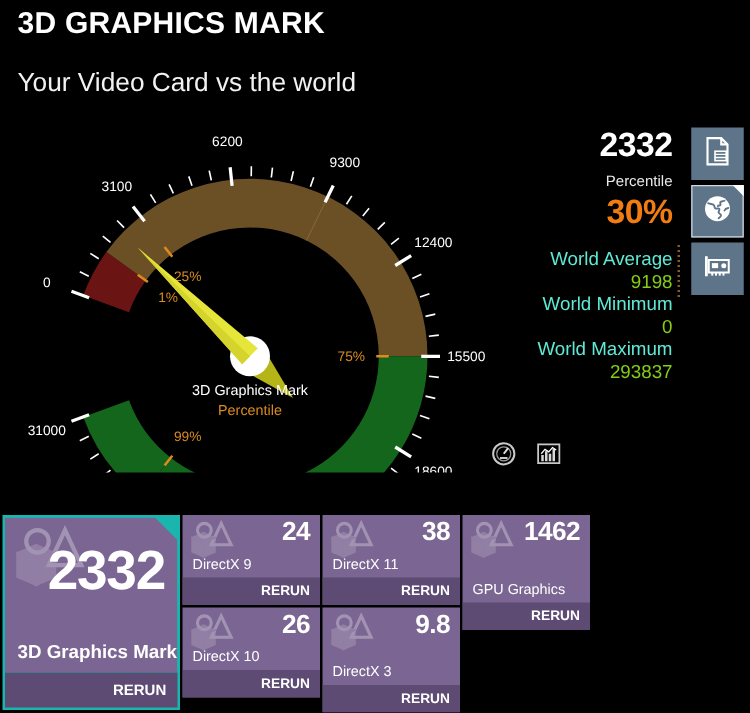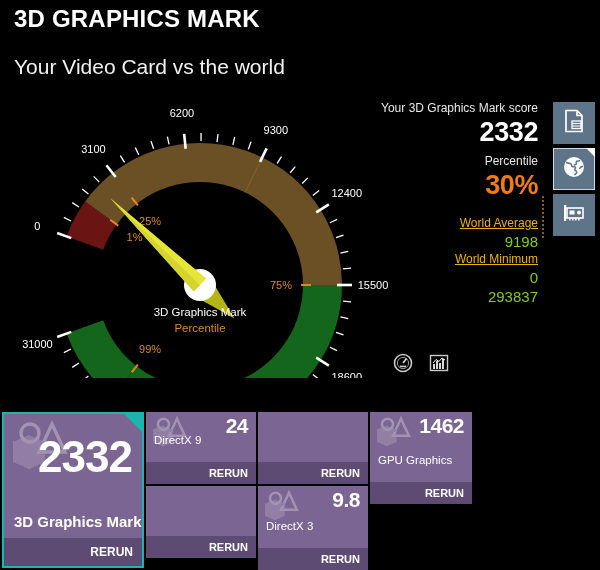--- a/index.html
+++ b/index.html
@@ -34,21 +34,21 @@
   .gauge-tools { position: absolute; left: 392px; top: 352px; display: flex; gap: 14px; }
   .tool-icon { width: 22px; height: 22px; cursor: pointer; }
 
   
   .info { position: absolute; right: 62px; top: 100px; width: 170px; text-align: right; }
   .info-lbl { color: #e8e8e8; font-size: 12px; line-height: 16px; }
   .info-big { color: #ffffff; font-size: 27px; font-weight: bold; line-height: 32px; letter-spacing: -0.4px; }
   .info-pct-lbl { color: #e8e8e8; font-size: 12px; line-height: 16px; margin-top: 5px; }
   .info-pct { color: #f07c12; font-size: 27px; font-weight: bold; line-height: 32px; letter-spacing: -0.4px; text-align: right; }
   .info-gap { height: 14px; }
-  .info-sub-lbl { color: #eab308; font-size: 12px; line-height: 17px; text-decoration: underline; }
+  .info-sub-lbl { color: #5eead4; font-size: 15px; line-height: 17px; }
   .info-sub-val { color: #84cc16; font-size: 15px; line-height: 19px; }
 
   .dotted-div {
     position: absolute; right: 56px; top: 196px;
     width: 2px; height: 44px;
     background-image: linear-gradient(to bottom, #8a5a1e 0 2px, transparent 2px 4px);
     background-size: 2px 4px;
   }
 
   
@@ -90,21 +90,21 @@
     display: flex; align-items: center; justify-content: flex-end; padding-right: 9px;
   }
 
   .sub-tile { position: absolute; background: #7b6592; cursor: pointer; overflow: hidden; padding-left: 24px; }
   .sub-tile .st-body { position: absolute; left: 0; top: 0; right: 0; bottom: 22px; }
   .sub-tile .st-val {
     position: absolute; right: 8px; top: 2px;
     font-size: 21px; font-weight: bold; color: #ffffff; letter-spacing: -0.5px;
   }
   .sub-tile .st-name {
-    position: absolute; left: 8px; bottom: 16px;
+    position: absolute; left: 8px; bottom: 4px;
     font-size: 11.5px; color: #ffffff;
   }
   .sub-tile .st-footer {
     position: absolute; left: 0; right: 0; bottom: 0; height: 22px;
     background: #5d4b73; color: #ffffff; font-size: 11px; font-weight: bold;
     display: flex; align-items: center; justify-content: flex-end; padding-right: 8px;
   }
   .wm { position: absolute; left: 4px; top: 3px; opacity: 0.30; }
   .wm-main { position: absolute; left: 4px; top: 4px; opacity: 0.30; }
 </style>
@@ -229,29 +229,29 @@
         <rect x="5" y="12" width="2" height="5" fill="#d8d8d8"></rect>
         <rect x="8" y="9" width="2" height="8" fill="#d8d8d8"></rect>
         <rect x="11" y="11" width="2" height="6" fill="#d8d8d8"></rect>
         <rect x="14" y="7" width="2" height="10" fill="#d8d8d8"></rect>
         <polyline points="5,11 8,7.5 11,9.5 14,6 17,8" fill="none" stroke="#ffffff" stroke-width="1"></polyline>
       </svg>
     </span>
   </div>
 
   <div class="info">
-    <div class="info-lbl">Your 3D Graphics Mark score</div>
     <div class="info-big">2332</div>
     <div class="info-pct-lbl">Percentile</div>
     <div class="info-pct">30%</div>
     <div class="info-gap"></div>
     <div class="info-sub-lbl">World Average</div>
     <div class="info-sub-val">9198</div>
     <div class="info-sub-lbl">World Minimum</div>
     <div class="info-sub-val">0</div>
+    <div class="info-sub-lbl">World Maximum</div>
     <div class="info-sub-val">293837</div>
   </div>
   <div class="dotted-div"></div>
 
   <div class="side-btns">
     <div class="side-btn">
       <span>
         <svg width="26" height="26" viewBox="0 0 26 26">
           <path d="M5 2.5 h11 l5 5 v16 h-16 z" fill="none" stroke="#ffffff" stroke-width="1.7"></path>
           <path d="M16 2.5 v5 h5" fill="none" stroke="#ffffff" stroke-width="1.7"></path>
@@ -314,40 +314,64 @@
             <path d="M5 24 L21 31 L37 24 M21 31 L21 51" fill="none" stroke="#c9b7d8" stroke-width="2.6"></path>
           </svg>
         </span>
         <div class="st-val">24</div>
         <div class="st-name">DirectX 9</div>
       </div>
       <div class="st-footer">RERUN</div>
     </div>
 
     <div class="sub-tile" style="left:258px; top:0; width:110px; height:72px;">
+      <div class="st-body">
+        <span class="wm">
+          <svg width="38" height="38" viewBox="0 0 62 62">
+            <circle cx="22" cy="15" r="9" fill="none" stroke="#ffffff" stroke-width="4"></circle>
+            <path d="M44 6 L57 34 L31 34 Z" fill="none" stroke="#ffffff" stroke-width="4"></path>
+            <path d="M5 24 L21 17 L37 24 L37 44 L21 51 L5 44 Z" fill="#ffffff" opacity="0.55"></path>
+            <path d="M5 24 L21 31 L37 24 M21 31 L21 51" fill="none" stroke="#c9b7d8" stroke-width="2.6"></path>
+          </svg>
+        </span>
+        <div class="st-val">38</div>
+        <div class="st-name">DirectX 11</div>
+      </div>
       <div class="st-footer">RERUN</div>
     </div>
 
     <div class="sub-tile" style="left:370px; top:0; width:102px; height:92px;">
       <div class="st-body">
         <span class="wm">
           <svg width="38" height="38" viewBox="0 0 62 62">
             <circle cx="22" cy="15" r="9" fill="none" stroke="#ffffff" stroke-width="4"></circle>
             <path d="M44 6 L57 34 L31 34 Z" fill="none" stroke="#ffffff" stroke-width="4"></path>
             <path d="M5 24 L21 17 L37 24 L37 44 L21 51 L5 44 Z" fill="#ffffff" opacity="0.55"></path>
             <path d="M5 24 L21 31 L37 24 M21 31 L21 51" fill="none" stroke="#c9b7d8" stroke-width="2.6"></path>
           </svg>
         </span>
         <div class="st-val">1462</div>
         <div class="st-name">GPU Graphics</div>
       </div>
       <div class="st-footer">RERUN</div>
     </div>
 
     <div class="sub-tile" style="left:146px; top:74px; width:110px; height:72px;">
+      <div class="st-body">
+        <span class="wm">
+          <svg width="38" height="38" viewBox="0 0 62 62">
+            <circle cx="22" cy="15" r="9" fill="none" stroke="#ffffff" stroke-width="4"></circle>
+            <path d="M44 6 L57 34 L31 34 Z" fill="none" stroke="#ffffff" stroke-width="4"></path>
+            <path d="M5 24 L21 17 L37 24 L37 44 L21 51 L5 44 Z" fill="#ffffff" opacity="0.55"></path>
+            <path d="M5 24 L21 31 L37 24 M21 31 L21 51" fill="none" stroke="#c9b7d8" stroke-width="2.6"></path>
+          </svg>
+        </span>
+        <div class="st-val">26</div>
+        <div class="st-name">DirectX 10</div>
+      </div>
       <div class="st-footer">RERUN</div>
     </div>
 
     <div class="sub-tile" style="left:258px; top:74px; width:110px; height:84px;">
       <div class="st-body">
         <span class="wm">
           <svg width="38" height="38" viewBox="0 0 62 62">
             <circle cx="22" cy="15" r="9" fill="none" stroke="#ffffff" stroke-width="4"></circle>
             <path d="M44 6 L57 34 L31 34 Z" fill="none" stroke="#ffffff" stroke-width="4"></path>
             <path d="M5 24 L21 17 L37 24 L37 44 L21 51 L5 44 Z" fill="#ffffff" opacity="0.55"></path>

